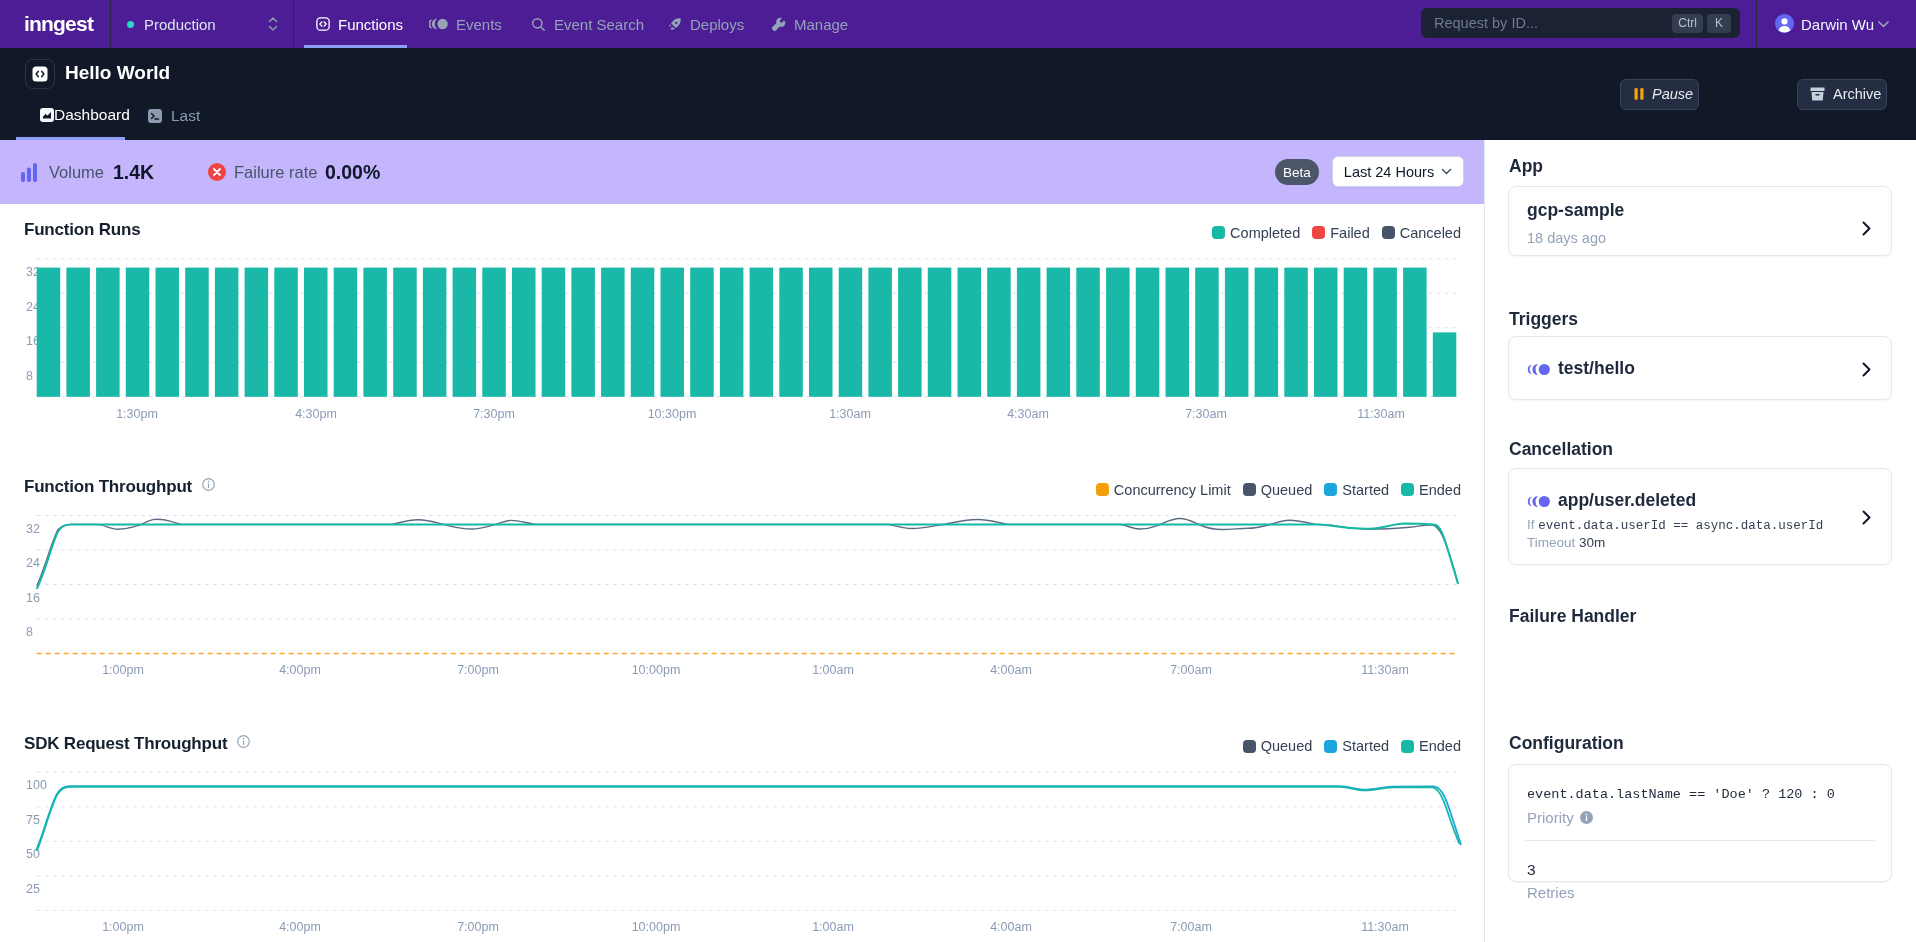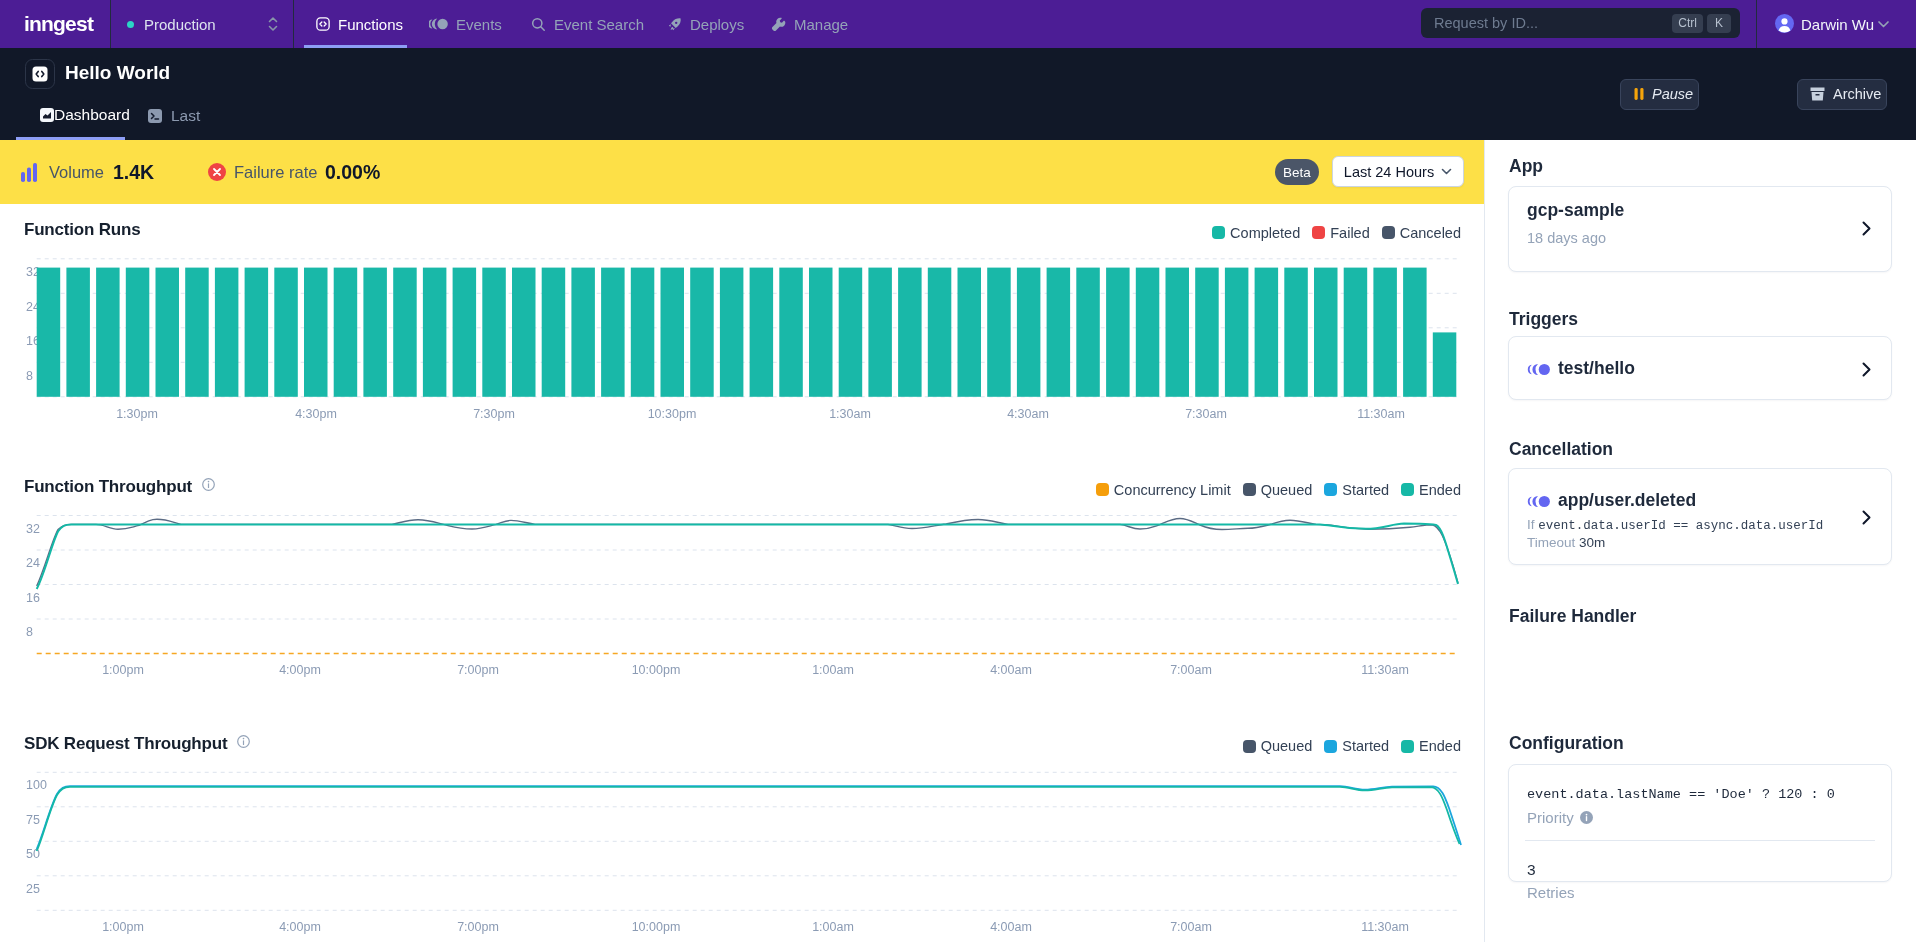--- a/index.html
+++ b/index.html
@@ -19,21 +19,21 @@
     border-radius:6px; display:flex; align-items:center; }
   #searchbox .ph { color:#6E7B90; font-size:14.5px; margin-left:13px; flex:1; }
   .kbd { background:#353E50; color:#B6C0CE; font-size:12px; border-radius:4px; height:19px;
     display:inline-flex; align-items:center; padding:0 6px; margin-right:4px; }
   
   #header { position:absolute; left:0; top:48px; width:1916px; height:92px; background:#111828; }
   #tab-underline { position:absolute; left:16px; top:89px; width:109px; height:3px; background:#8E9EF5; }
   .hbtn { position:absolute; top:30.5px; height:31px; background:#242D41; border:1px solid #39445C;
     border-radius:6px; display:flex; align-items:center; color:#E6EBF2; font-size:15px; gap:8px; }
   
-  #stats { position:absolute; left:0; top:140px; width:1485px; height:64px; background:#fde047;padding-left:32px; }
+  #stats { position:absolute; left:0; top:140px; width:1485px; height:64px; background:#c4b5fd;padding-left:32px; }
   
   #sidebar { position:absolute; left:1484px; top:0; width:432px; height:942px; }
   #sb-border { position:absolute; left:1484px; top:140px; width:1px; height:802px; background:#E2E8F0; }
   .sb-h { position:absolute; left:25px; color:#1E293B; font-size:17.5px; font-weight:700; }
   .card { position:absolute; left:24px; width:384px; background:#fff; border:1px solid #E2E8F0;
     border-radius:8px; box-shadow:0 1px 2px rgba(15,23,42,0.04); }
   .chev { position:absolute; right:20px; }
   
   .ctitle { position:absolute; left:24px; color:#16202E; font-size:17px; font-weight:600; letter-spacing:-0.2px; }
   .legend { position:absolute; display:flex; gap:12px; align-items:flex-end; }
@@ -315,21 +315,21 @@
 </g>
 <path d="M 36.7 586 C 45 568 52 540 58 529.5 C 63 525.2 66 524.4 72 524.4 L 96 524.4 C 104 524.4 110 529.3 118 529.3 C 128 529.3 132 527 139 525.4 C 147 521.3 151 519.3 157 519.3 C 167 519.3 173 522.3 181 524.4 L 392 524.4 C 400 522.8 408 519.8 418 519.8 C 430 519.8 438 523.4 448 525.6 C 456 527.6 462 529 472 529 C 482 529 488 526.4 496 524.4 C 502 522.6 505 520.4 511 520.4 C 519 520.4 526 523 535 524.4 L 888 524.4 C 896 525.6 902 528.5 912 528.5 C 924 528.5 934 525.6 946 524 C 956 521.8 966 519.5 978 519.5 C 990 519.5 998 523 1008 524.4 L 1120 524.4 C 1128 525.4 1132 529 1140 529 C 1150 529 1154 526.6 1160 524.6 C 1166 522 1172 518.5 1180 518.5 C 1188 518.5 1194 522.6 1200 525 C 1206 527.6 1212 529.5 1222 529.5 C 1232 529.5 1240 528.3 1248 528.3 C 1258 528.3 1264 526 1272 524 C 1278 521.8 1283 520.2 1290 520.2 C 1300 520.2 1308 523.2 1316 524.4 L 1326 524.8 C 1338 526 1352 529 1368 529.2 C 1384 529.2 1398 528.4 1410 527.2 C 1420 526 1426 524.8 1432 524.8 C 1440 526.2 1445 541 1450 556 C 1454 568 1456 576 1458 583" fill="none" stroke="#5B6B84" stroke-width="1.4"></path>
 <path d="M 36.7 589 C 45 573 52 543 58 531.5 C 62 525.8 65 524.4 71 524.4 L 1320 524.4 C 1330 524.6 1340 528.8 1366 528.8 C 1382 528.8 1392 524.0 1404 523.6 L 1420 523.8 C 1428 524 1432 524.2 1436 525 C 1442 528 1446 544 1450 557 C 1454 570 1456 577 1458 584" fill="none" stroke="#14B8A6" stroke-width="2"></path>
 <path d="M 36.7 849 C 43 835 50 807 57 794 C 61 787.8 64 786.1 70 786.1 L 1340 786.1 C 1349 786.1 1355 789.6 1365 789.6 C 1375 789.6 1382 786.9 1392 786.6 L 1433 786.4 C 1441 786.3 1445 797 1449 808 C 1453 820 1458 835 1461 845" fill="none" stroke="#1BA6DE" stroke-width="1.8"></path>
 <path d="M 36.7 851 C 43 837 50 808 57 795 C 61 788.8 64 786.9 70 786.9 L 1340 786.9 C 1349 786.9 1355 790.4 1365 790.4 C 1375 790.4 1382 787.7 1392 787.3 L 1431 787.1 C 1439 787.3 1443 799 1447 810 C 1451 822 1456 836 1459.5 844" fill="none" stroke="#14B8A6" stroke-width="1.8"></path>
 </svg>
 
 <div id="sb-border"></div>
 <div id="sidebar">
   <div class="sb-h" style="top:156px;">App</div>
-  <div class="card" style="top:186px;height:86px;">
+  <div class="card" style="top:186px;height:70px;">
     <div style="position:absolute;left:18px;top:13px;font-size:17.5px;font-weight:600;color:#1E293B;">gcp-sample</div>
     <div style="position:absolute;left:18px;top:43px;font-size:14.5px;color:#94A3B8;">18 days ago</div>
     <svg class="chev" style="top:34px" width="9" height="15" viewBox="0 0 9 15" fill="none" stroke="#0F172A" stroke-width="2" stroke-linecap="round" stroke-linejoin="round">
         <path d="M1.5 1.5 L7.5 7.5 L1.5 13.5"></path>
       </svg>
   </div>
 
   <div class="sb-h" style="top:309px;">Triggers</div>
   <div class="card" style="top:336px;height:64px;">
     <svg style="position:absolute;left:17px;top:26px" width="24" height="13" viewBox="0 0 24 13">

